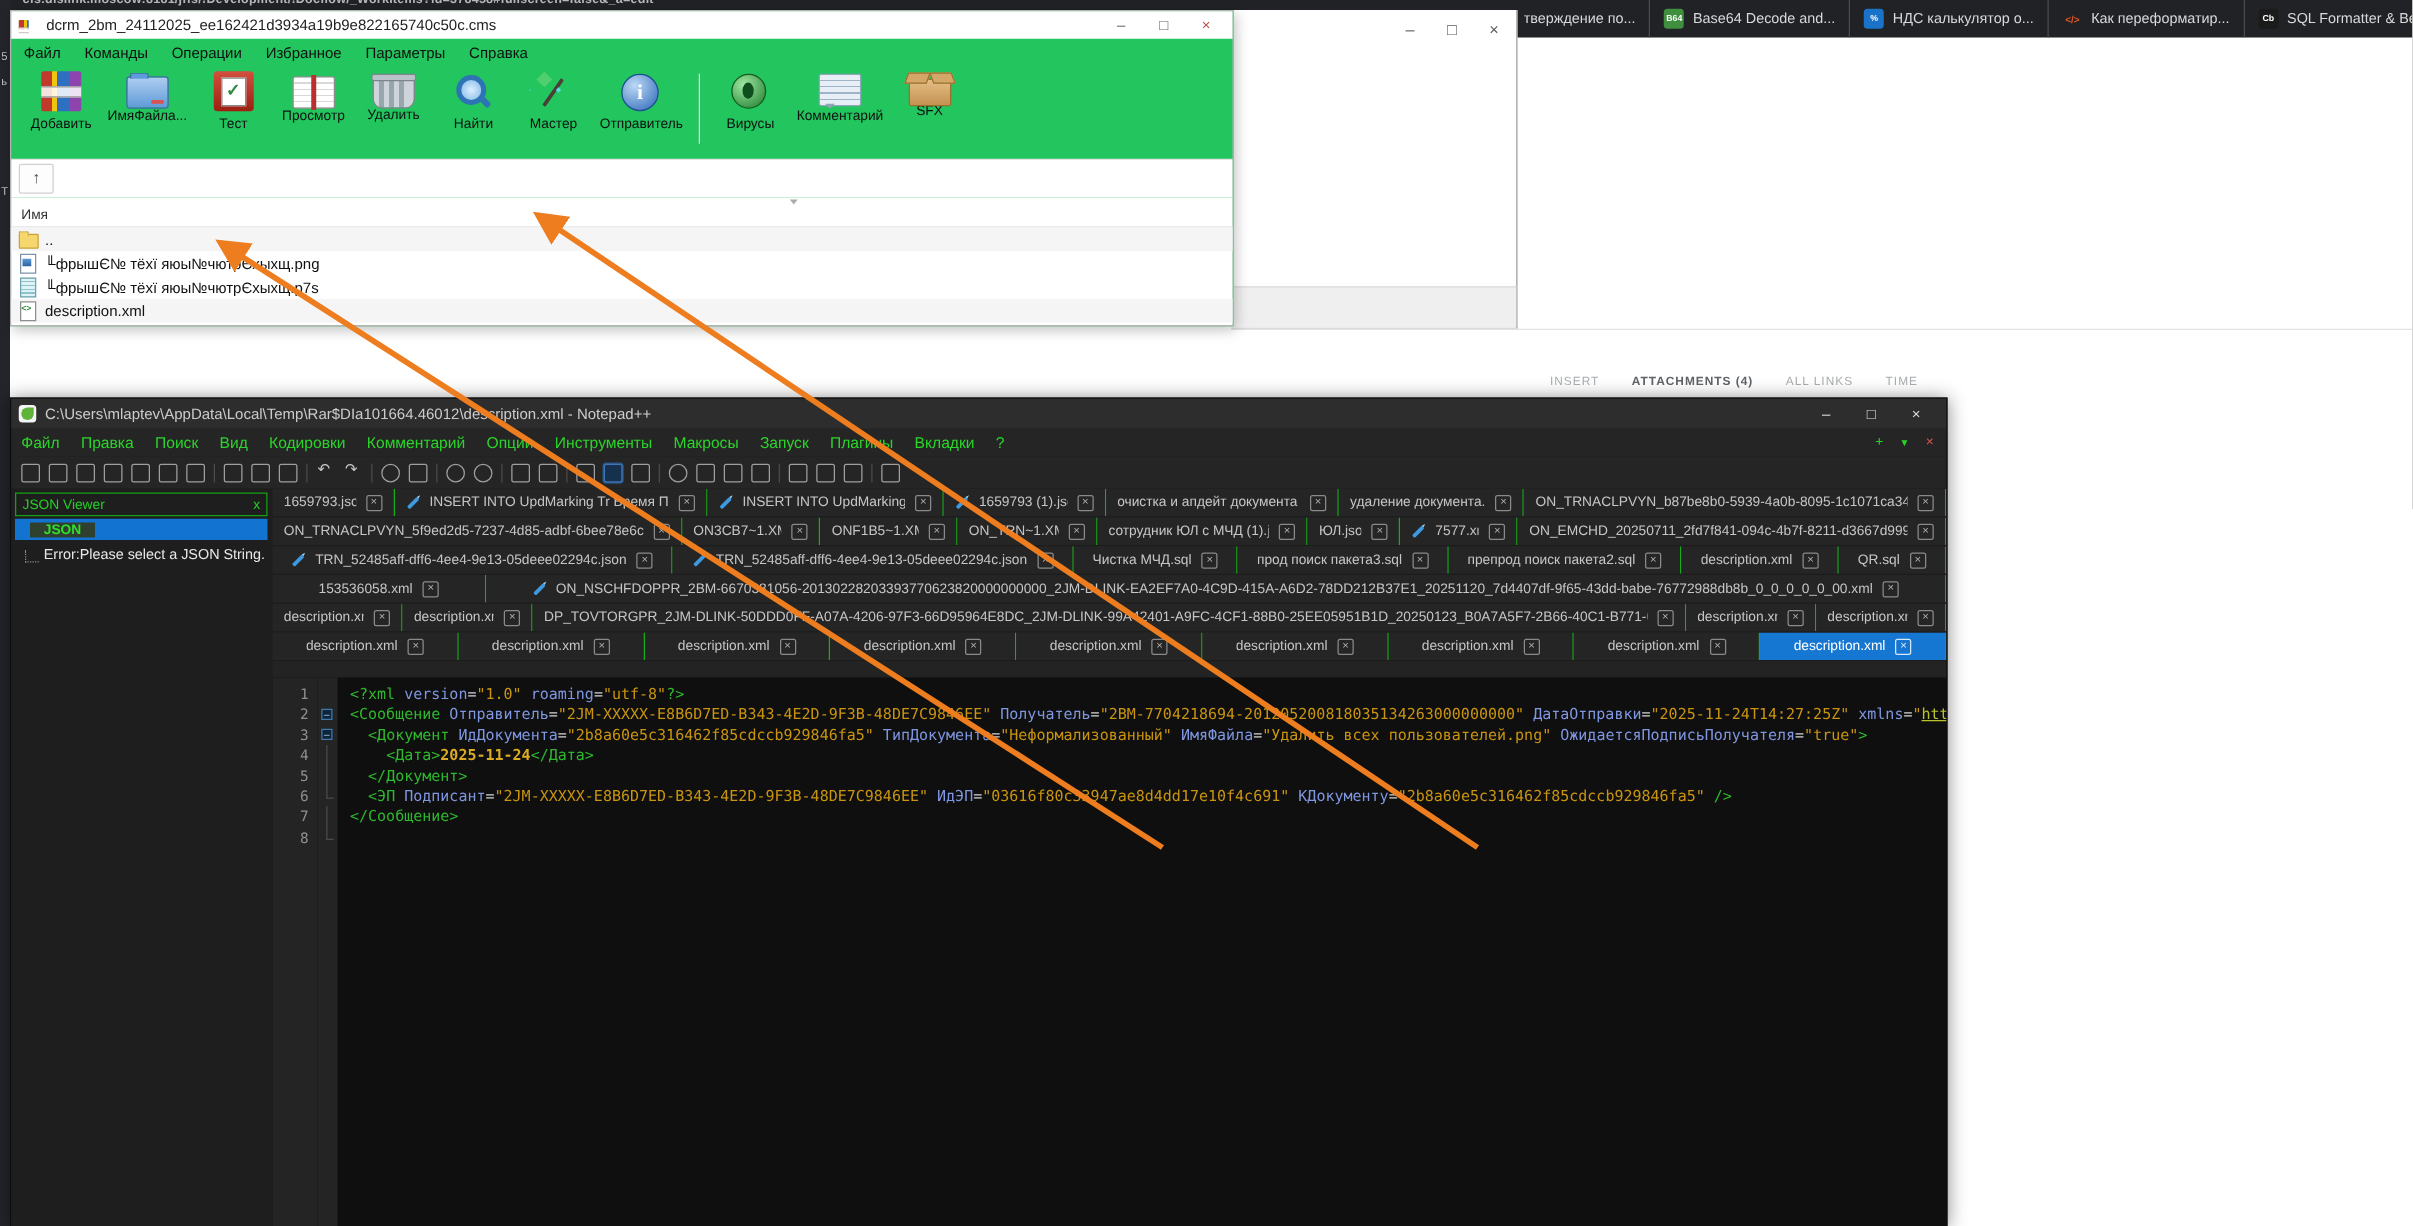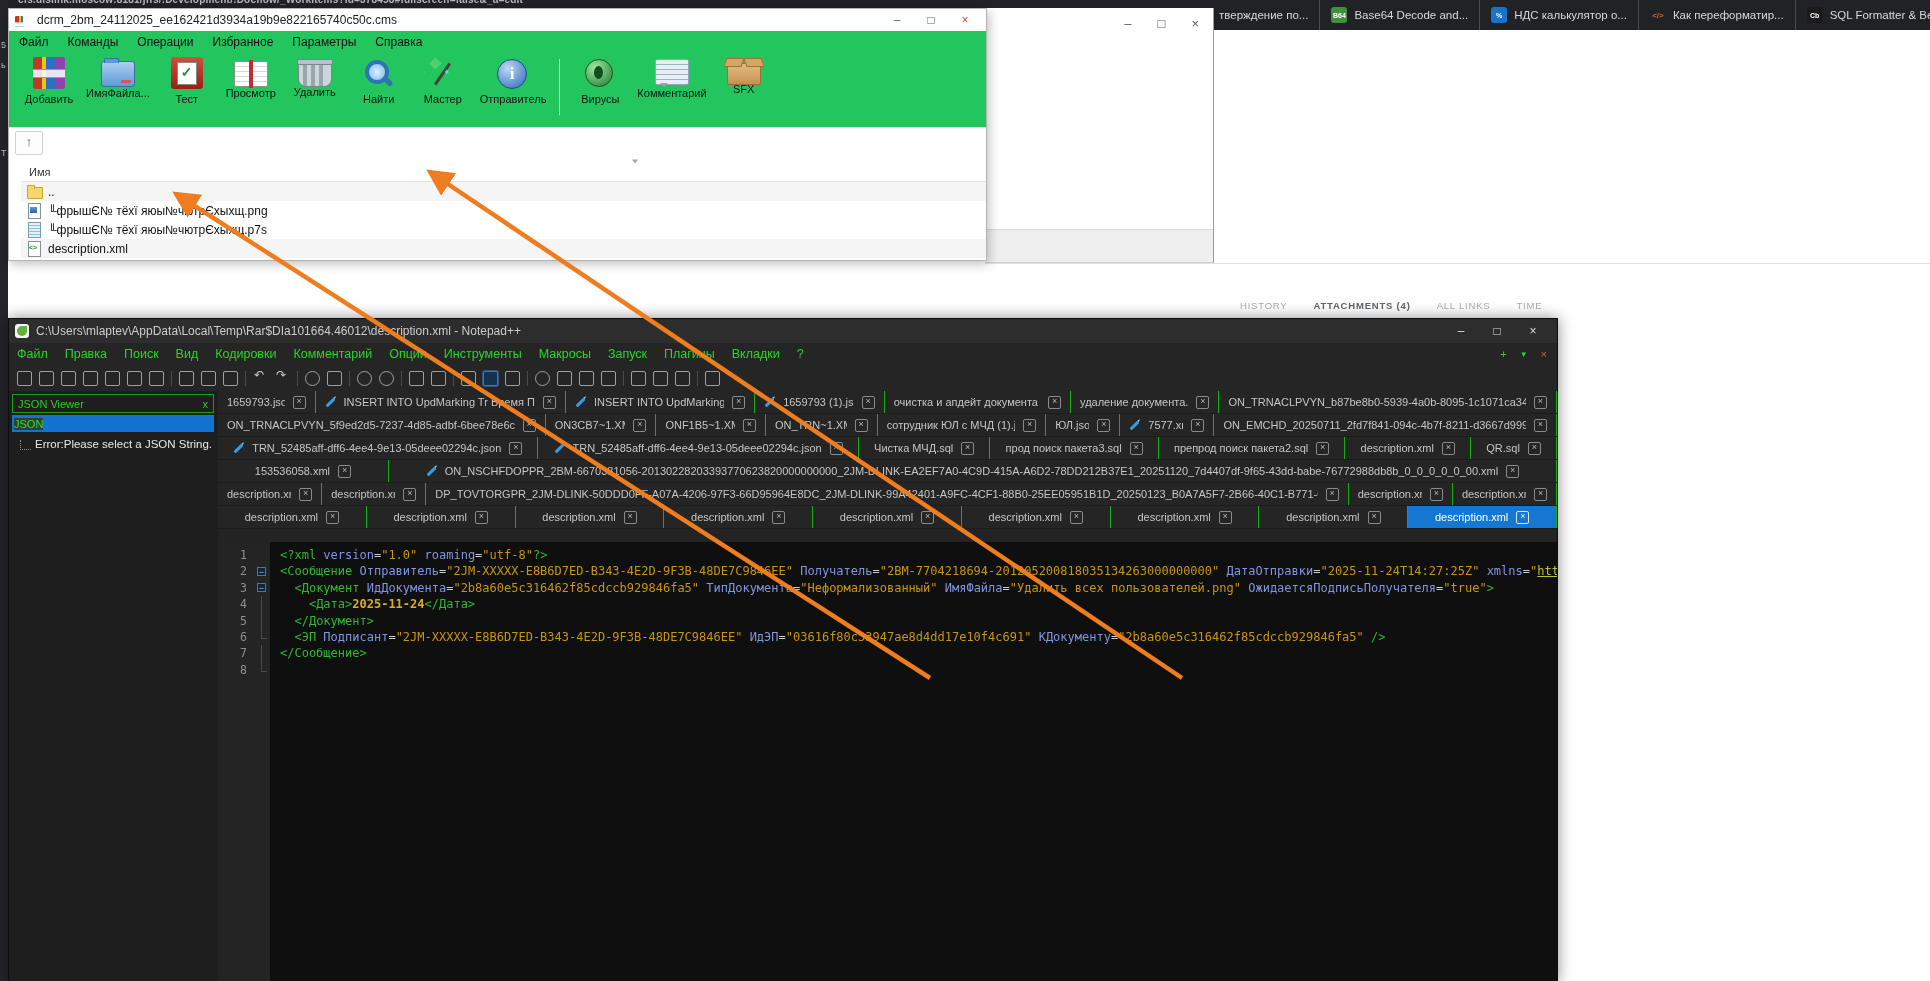--- a/index.html
+++ b/index.html
@@ -62,21 +62,21 @@
   .ic-comment:after{content:"";position:absolute;left:4px;bottom:-7px;border:4px solid transparent;border-top-color:#8fa6ba;}
   .ic-sfx{background:linear-gradient(#e4bd85,#c49252);border:1px solid #9a712f;top:6px;height:20px;border-radius:2px;}
   .ic-sfx:before{content:"";position:absolute;left:-3px;top:-6px;width:16px;height:7px;background:#d4a768;border:1px solid #9a712f;transform:skewX(-20deg);}
   .ic-sfx:after{content:"";position:absolute;right:-3px;top:-6px;width:16px;height:7px;background:#d4a768;border:1px solid #9a712f;transform:skewX(20deg);}
   #wr-addrrow{height:30px;display:flex;align-items:center;padding:0 6px;background:#fff;}
   #wr-upbtn{width:26px;height:22px;border:1px solid #d0d0d0;border-radius:2px;color:#555;text-align:center;line-height:20px;font-size:13px;margin-right:6px;background:#fdfdfd;}
   #wr-addr{flex:1;height:22px;border:1px solid #a8a8a8;display:flex;align-items:center;background:#fff;padding:0 4px;}
   #wr-addr .mini{width:13px;height:13px;background:linear-gradient(90deg,#c0392b 0 4px,#f1c40f 4px 6px,#2e6fc2 6px 10px,#8e44ad 10px 13px);border-radius:2px;margin-right:6px;flex:0 0 auto;}
   #wr-addr .txt{flex:1;font-size:12px;color:#222;white-space:nowrap;overflow:hidden;}
   .chev{width:0;height:0;border-left:4px solid transparent;border-right:4px solid transparent;border-top:5px solid #666;}
-  #wr-list{flex:1;position:relative;background:#fff;padding-left:12px;}
+  #wr-list{flex:1;position:relative;background:#fff;}
   #wr-colchev{position:absolute;left:622px;top:1px;opacity:.55;transform:scale(.8);}
   #wr-listheader{height:20px;border-bottom:1px solid #e4e4e4;font-size:11px;color:#333;display:flex;align-items:flex-end;padding:0 0 3px 8px;}
   .wr-row{height:19px;display:flex;align-items:center;padding-left:6px;font-size:12px;color:#111;white-space:nowrap;}
   .wr-row.shade{background:#f5f5f5;}
   .fico{width:15px;height:15px;position:relative;margin-right:6px;flex:0 0 auto;}
   .fi-folder:before{content:"";position:absolute;left:0;top:3px;width:14px;height:10px;background:#f5d76e;border:1px solid #c9a23c;border-radius:1px;}
   .fi-folder:after{content:"";position:absolute;left:0;top:1px;width:6px;height:3px;background:#f5d76e;border:1px solid #c9a23c;border-bottom:none;border-radius:1px 1px 0 0;}
   .fi-img:before{content:"";position:absolute;left:1px;top:0;width:11px;height:14px;background:#fff;border:1px solid #7d93a8;}
   .fi-img:after{content:"";position:absolute;left:3px;top:4px;width:7px;height:6px;background:linear-gradient(#5b9bd5,#2e5fa3);}
   .fi-txt:before{content:"";position:absolute;left:1px;top:0;width:11px;height:14px;background:#dff2f5;border:1px solid #6fa3ad;background-image:repeating-linear-gradient(#dff2f5 0 2px,#8fc3cc 2px 3px);}
@@ -101,21 +101,21 @@
   .nico.arrowl{border-color:transparent;}
   .nico.arrowr:before{content:"↷";position:absolute;left:0;top:-4px;color:#c8c8c8;font-size:12px;}
   .nico.arrowr{border-color:transparent;}
   .nico.active{background:#1e3document;background:#16314d;border-color:#3e76b8;box-shadow:0 0 0 1px #2a5585;}
   .nsep{width:1px;height:15px;background:#4a4a4a;flex:0 0 auto;}
   #npp-main{flex:1;display:flex;min-height:0;justify-content:space-between;}
   #json-panel{width:202px;background:#1e1e1e;padding:3px 4px 0 3px;flex:0 0 auto;}
   #jv-title{height:17px;border:1px solid #14a014;display:flex;align-items:center;font-size:11px;color:#25d025;padding:0 5px;}
   #jv-title .jv-close{margin-left:auto;}
   #jv-selected{height:17px;background:#1273d0;display:flex;align-items:center;margin-top:2px;}
-  #jv-selected .chip{background:#30402f;color:#2fe02f;font-size:11px;font-weight:normal;padding:0 0;margin-left:2px;}
+  #jv-selected .chip{background:#30402f;color:#2fe02f;font-size:11px;font-weight:bold;padding:0 11px;margin-left:12px;}
   #jv-error{margin-top:6px;display:flex;align-items:flex-end;padding-left:8px;}
   #jv-error .tree{width:10px;height:9px;border-left:1px dotted #8a8a8a;border-bottom:1px dotted #8a8a8a;margin-right:4px;flex:0 0 auto;}
   #jv-error .etext{font-size:11.5px;color:#e8e8e8;white-space:nowrap;}
   #npp-right{flex:1;display:flex;flex-direction:column;min-width:0;}
   #tabstrip{flex:0 0 auto;background:#252525;}
   .trow{height:22px;display:flex;overflow:hidden;border-bottom:1px solid #1c1c1c;}
   .tab{flex:1 1 auto;display:flex;align-items:center;justify-content:center;gap:8px;padding:0 9px;border-right:1px solid #17ad17;min-width:0;white-space:nowrap;background:#252525;}
   .tab .tname{font-size:11px;color:#c6c6c6;overflow:hidden;}
   .tab .pencil{width:11px;height:3px;background:#3d9ae0;transform:rotate(-45deg);border-radius:1px;flex:0 0 auto;position:relative;}
   .tab .pencil:after{content:"";position:absolute;right:-3px;top:0;border-top:1.5px solid transparent;border-bottom:1.5px solid transparent;border-left:3px solid #9fd0f2;}
@@ -174,21 +174,21 @@
       </div>
   </div>
 
   <div id="left-strip">
       <span style="top: 40px;">5</span>
       <span style="top: 60px;">ь</span>
       <span style="top: 148px;">Т</span>
     </div>
   <div id="page-divider"></div>
   <div id="page-tabs">
-      <div class="ptab">HISTORY</div>
+      <div class="ptab">INSERT</div>
       <div class="ptab active">ATTACHMENTS (4)</div>
       <div class="ptab">ALL LINKS</div>
       <div class="ptab">TIME</div>
     </div>
 
   <div id="aux-window">
     <div id="aux-buttons">
         <div>–</div>
         <div>□</div>
         <div>×</div>

